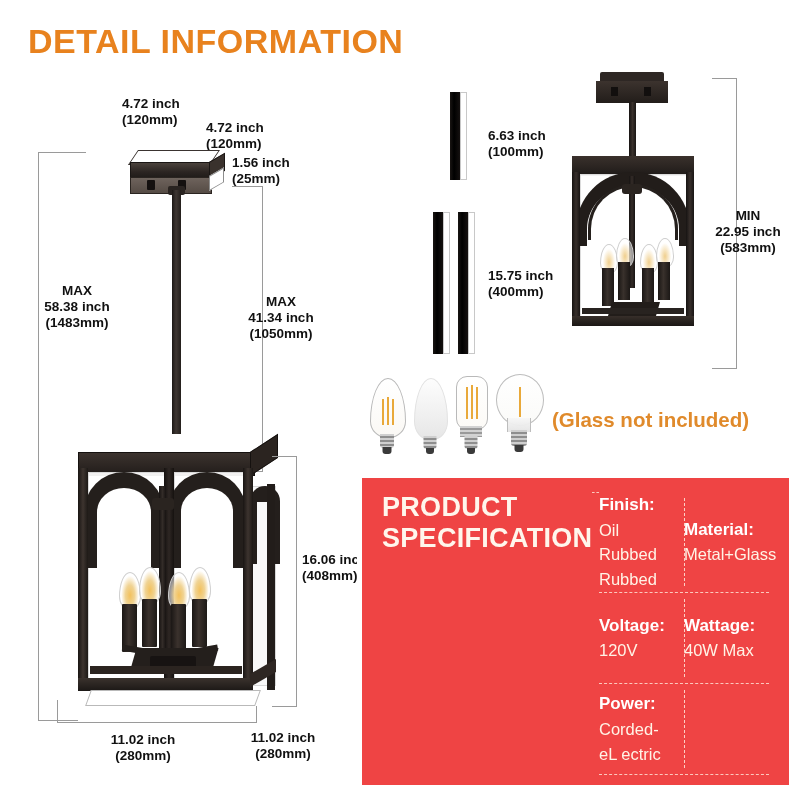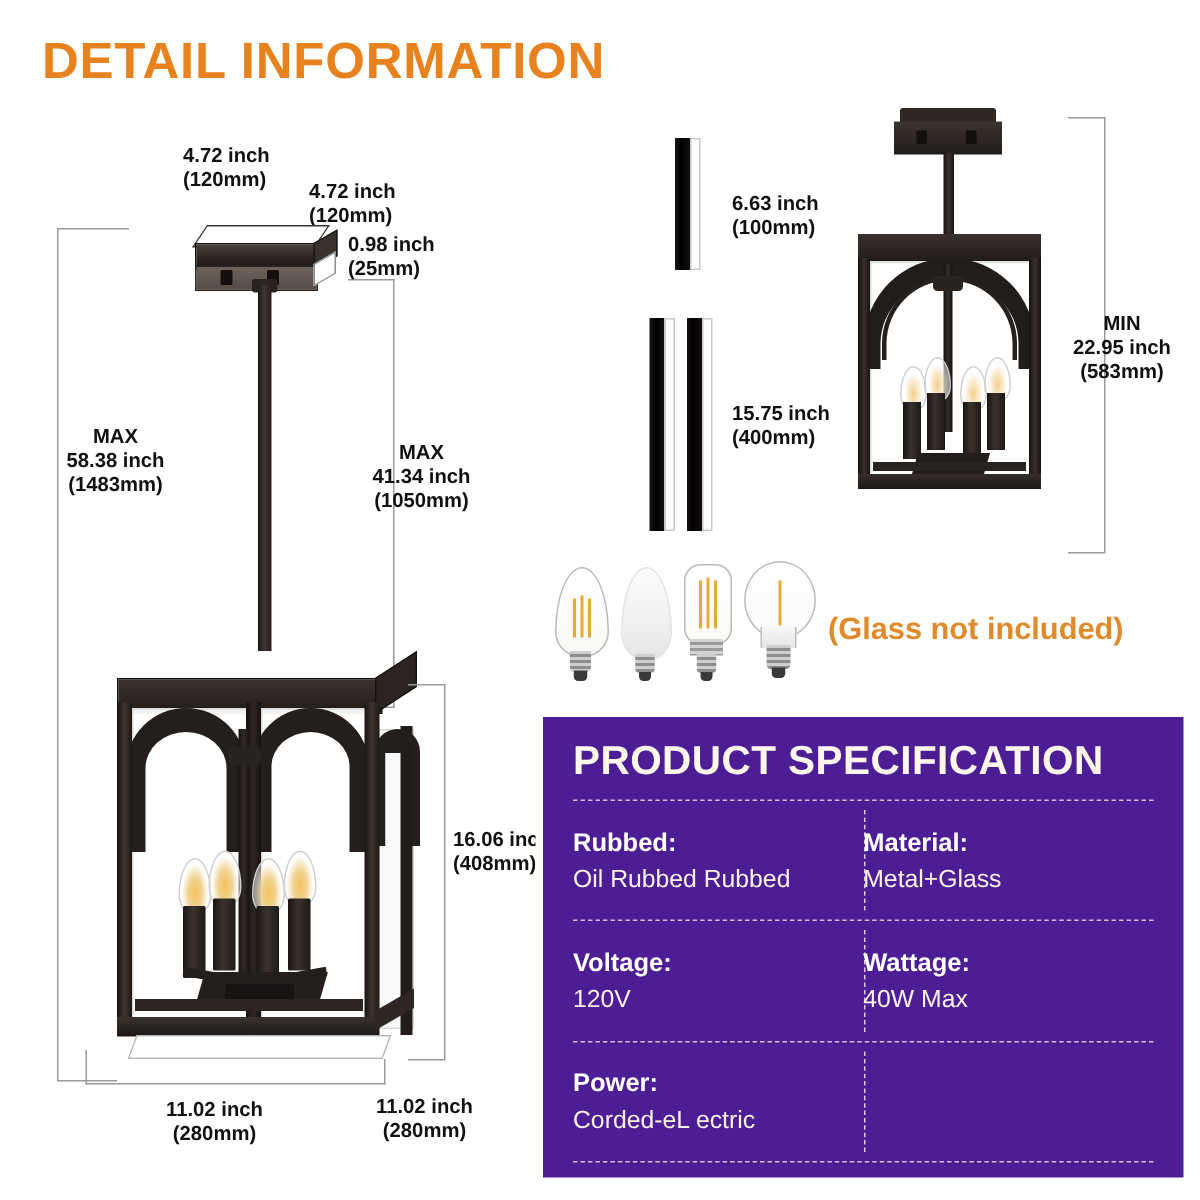--- a/index.html
+++ b/index.html
@@ -346,22 +346,22 @@
     font-family:"Liberation Sans",sans-serif;white-space:nowrap;
   }
 
   
   #spec{
     left:357px;top:473px;width:437px;height:317px;
     background:#ffffff;
     box-sizing:border-box;padding:5px;
   }
   #spec .inner{
-    width:100%;height:100%;background:#4c1d95;box-sizing:border-box;
-    padding:14px 20px 10px 20px;display:flex;flex-direction:column;
+    width:100%;height:100%;background:#ef4444;box-sizing:border-box;
+    padding:14px 20px 10px 20px;display:flex;flex-direction:row;justify-content:flex-end;
   }
   #spec .hdr{
     color:#FFF6EC;font-size:27px;font-weight:bold;letter-spacing:.3px;
     padding-bottom:10px;
   }
   #spec .rule{
     border-top:1.5px dashed rgba(255,244,230,.75);width:100%;
   }
   #spec .rows{flex:1;display:flex;flex-direction:column;}
   #spec .row{
@@ -402,21 +402,21 @@
   <div class="abs gl h" style="left:236px;top:471px;width:27px;"></div>
 
   <div class="abs dim" style="left:226px;top:294px;width:110px;text-align:center;">MAX
 41.34 inch
 (1050mm)</div>
 
   <div class="abs dim" style="left:122px;top:96px;width:110px;">4.72 inch
 (120mm)</div>
   <div class="abs dim" style="left:206px;top:120px;width:110px;">4.72 inch
 (120mm)</div>
-  <div class="abs dim" style="left:232px;top:155px;width:100px;">0.98 inch
+  <div class="abs dim" style="left:232px;top:155px;width:100px;">1.56 inch
 (25mm)</div>
 
   <div class="abs" id="canopy">
     <div class="top-face"></div>
     <div class="front-face"></div>
     <div class="side-face"></div>
     <div class="bottom-face"></div>
     <div class="edge-w"></div>
     <div class="screw s1"></div>
     <div class="screw s2"></div>
@@ -574,21 +574,21 @@
 
   <div class="abs" id="spec">
     <div class="inner">
       <div class="hdr">PRODUCT SPECIFICATION</div>
       <div class="rule"></div>
       <div class="rows">
 
         <div class="row">
           <div class="divider"></div>
           <div class="cell">
-            <div class="k">Rubbed:</div>
+            <div class="k">Finish:</div>
             <div class="v">Oil Rubbed Rubbed</div>
           </div>
           <div class="cell right">
             <div class="k">Material:</div>
             <div class="v">Metal+Glass</div>
           </div>
         </div>
         <div class="rule"></div>
 
         <div class="row">

